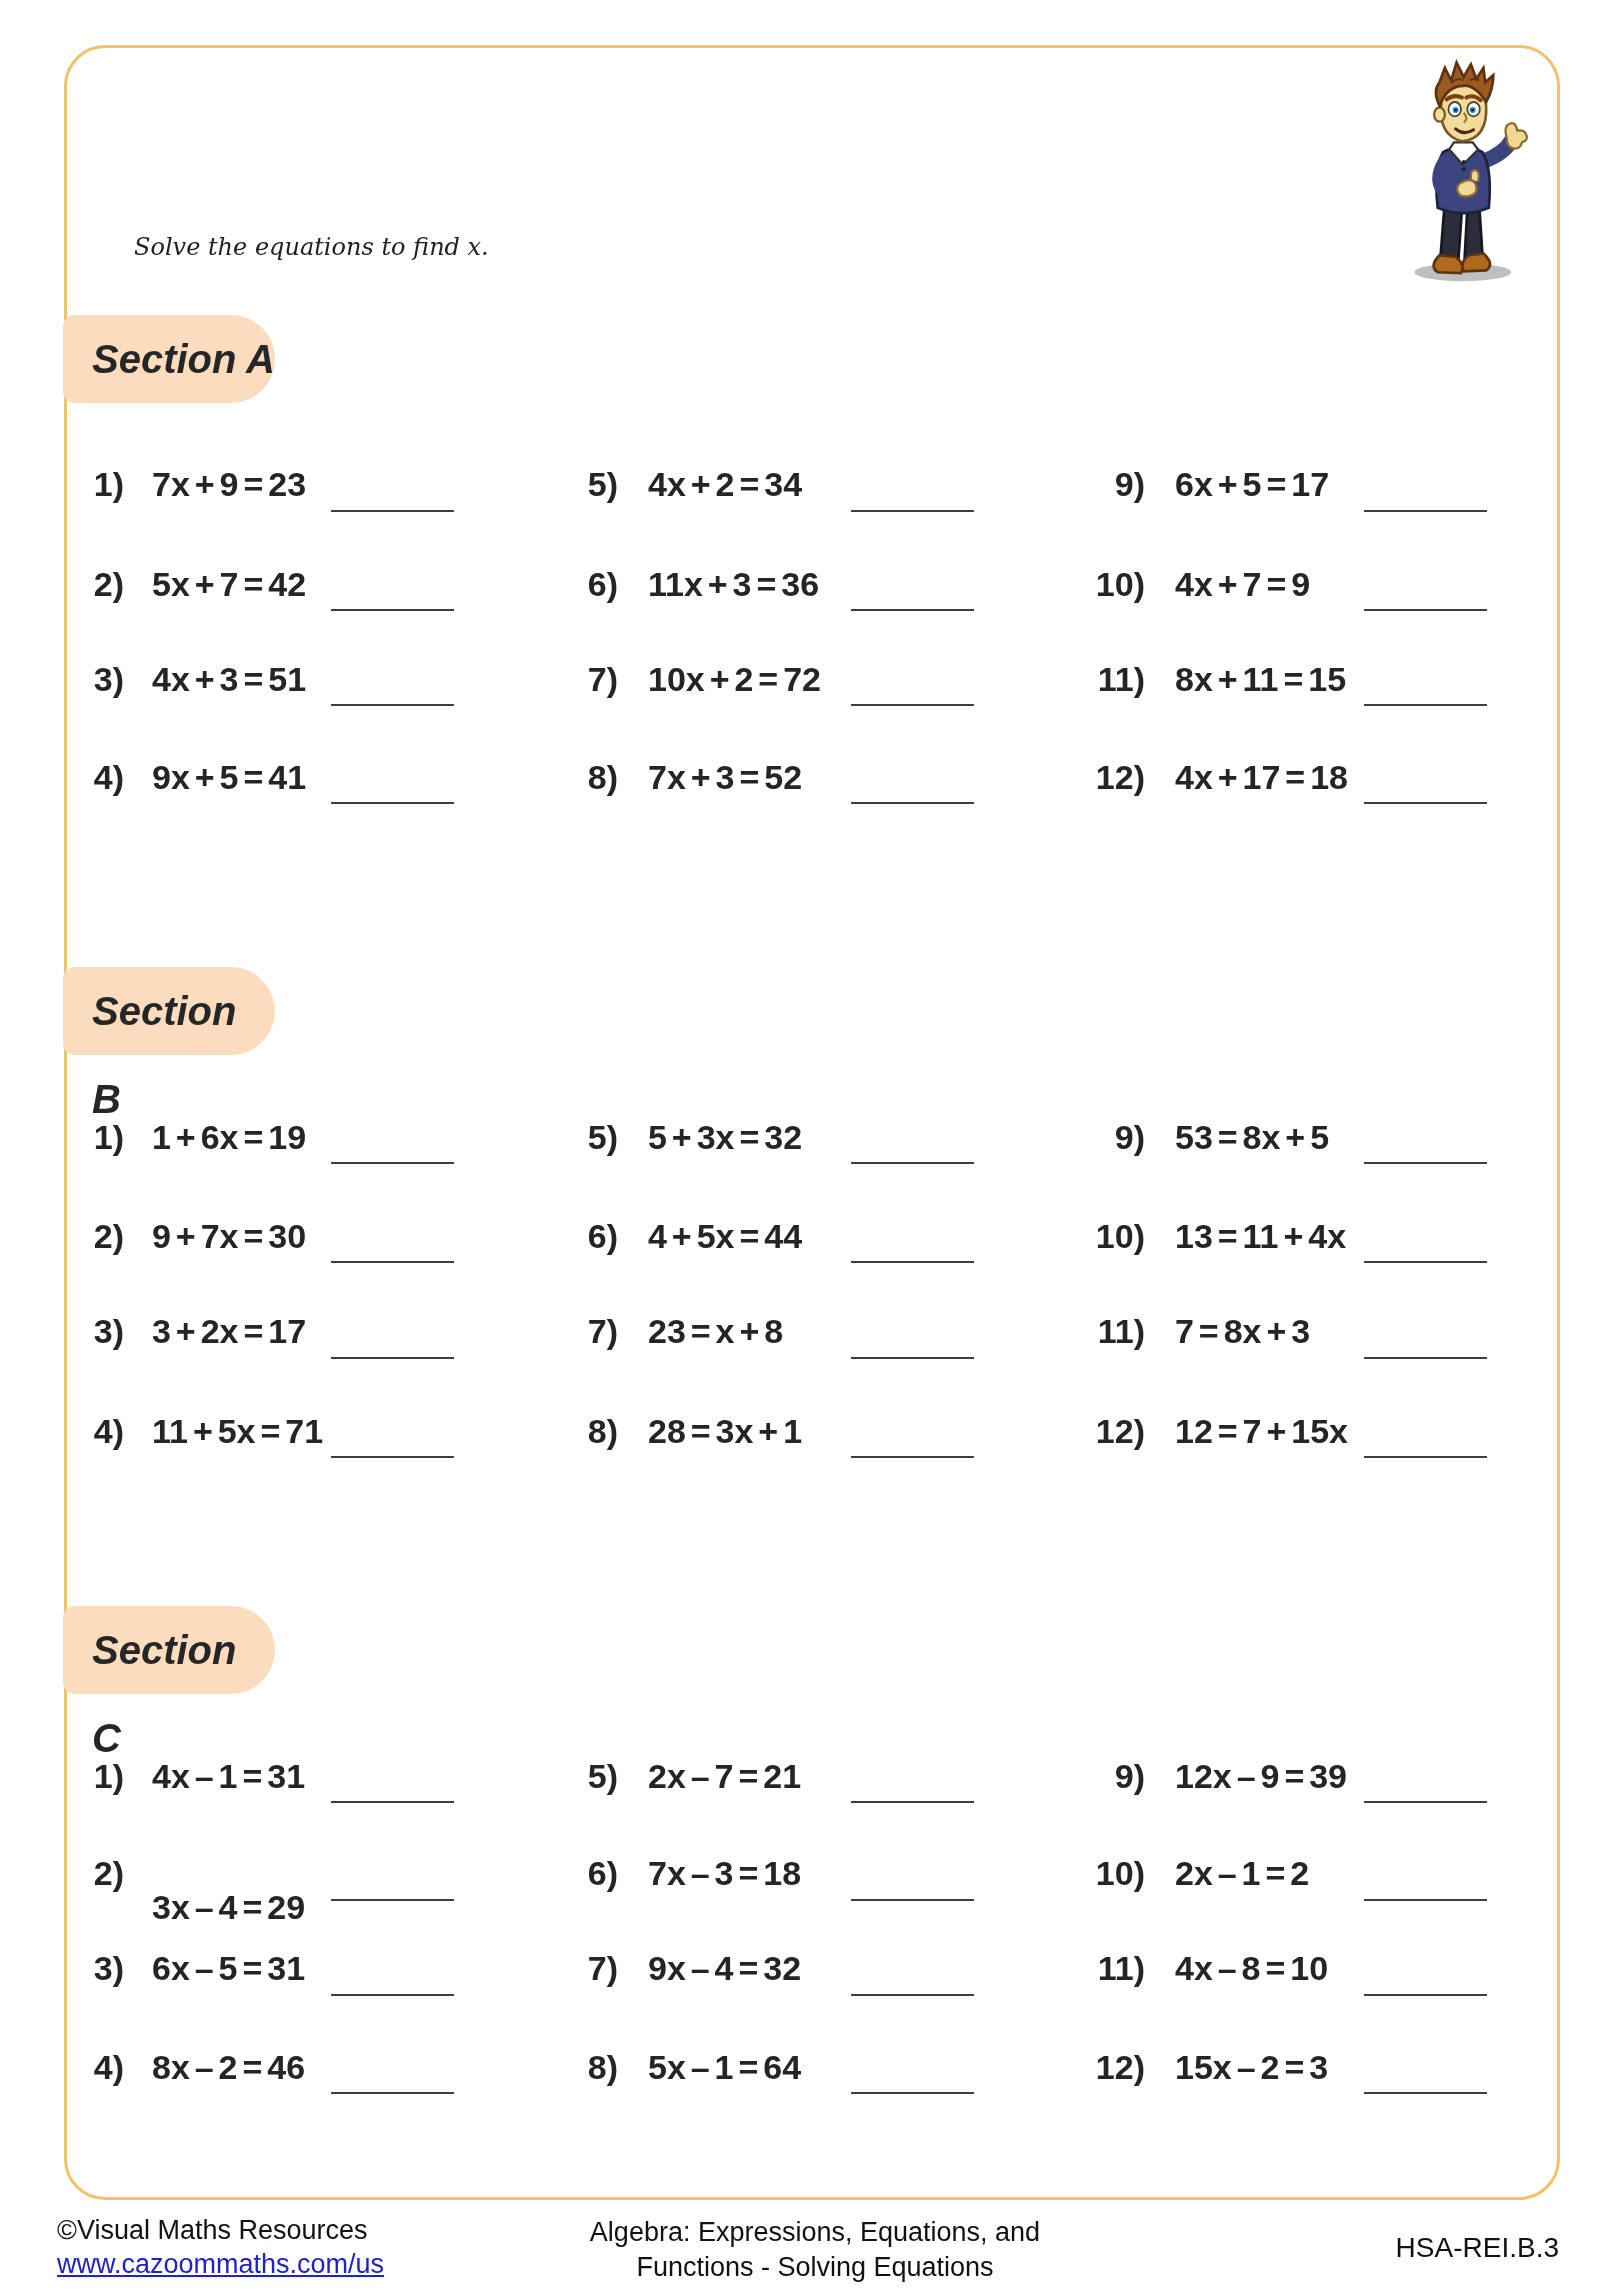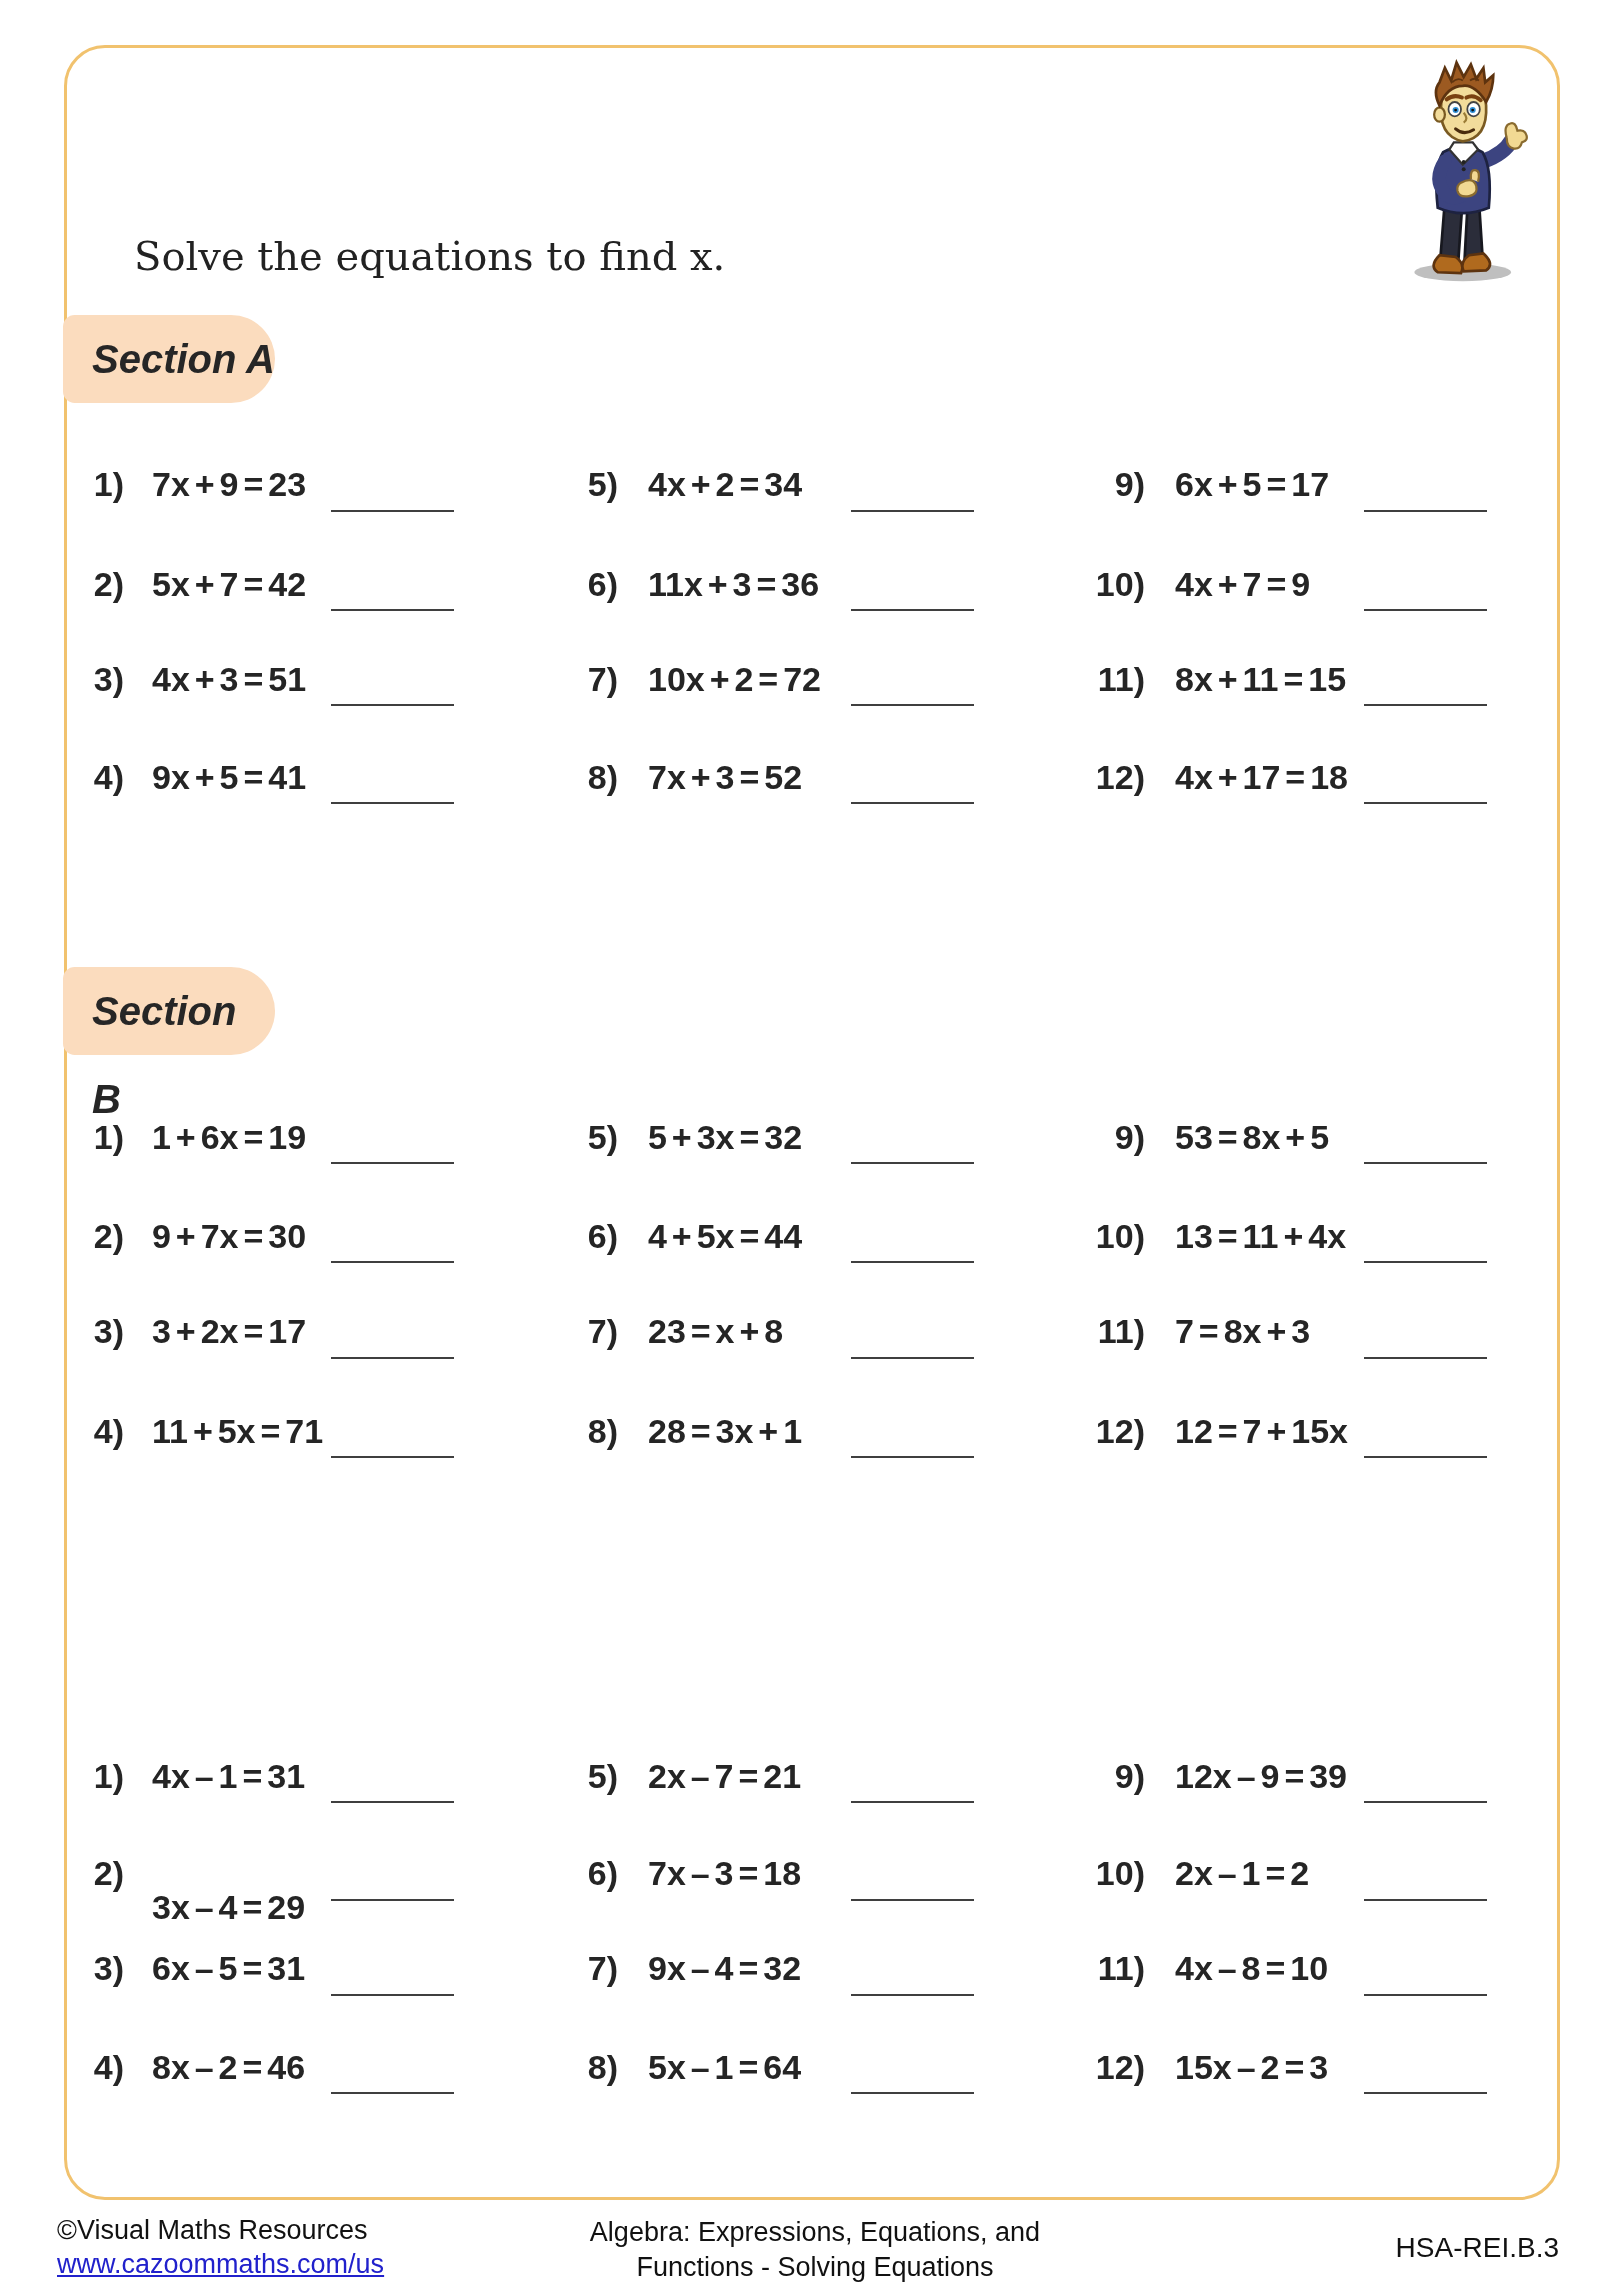--- a/index.html
+++ b/index.html
@@ -16,21 +16,21 @@
   .title-text{position:absolute;left:41px;top:0;height:124px;line-height:124px;
               font-size:57px;font-weight:bold;letter-spacing:-0.9px;color:#1b1b1b;white-space:nowrap;}
   .logo-box{position:absolute;left:1062px;top:-3.6px;width:206px;height:125px;
             background:#FDFBF1;border:3.6px solid #1c1c1c;border-radius:30px;text-align:center;}
   .logo-box svg{display:block;margin:11.6px auto 0 auto;}
   .logo-text{display:block;margin-top:-1.8px;font-family:"DejaVu Serif", serif;font-weight:bold;
              font-size:30px;letter-spacing:-0.9px;color:#111;line-height:32px;}
 
   
   .instruction{position:absolute;left:134px;top:233px;font-family:"DejaVu Serif", serif;
-               font-size:40px;color:#222;}
+               font-style:italic;font-size:24px;color:#222;}
 
   
   .section-header{position:absolute;left:63px;width:212px;height:88px;
                   background:var(--c-peach,#FBDCBE);border-radius:12.5px 47px 47px 12.5px;
                   font-family:Liberation Sans, sans-serif;font-weight:bold;font-style:italic;
                   font-size:40px;color:#262626;line-height:88px;padding-left:29px;box-sizing:border-box;}
 
   
   .q-num{position:absolute;width:81px;text-align:right;font-size:34px;font-weight:bold;
          line-height:47px;color:#252525;white-space:nowrap;}
@@ -98,20 +98,21 @@
     <path d="M64 78 q9 8 20 1" stroke="#4a2c0d" stroke-width="3.5" fill="none" stroke-linecap="round"></path>
 
     <path d="M46 52 Q38 36 46 26 L52 10 L59 24 L65 4 L73 20 L81 6 L87 22 L95 10 L97 26 L106 18 Q106 34 98 48 Q85 28 72 30 Q55 30 46 52 Z" fill="#9c5a21" stroke="#5d330f" stroke-width="3"></path>
     <path d="M60 26 q6 -6 12 -2 M80 24 q5 -4 10 0" stroke="#5d330f" stroke-width="2" fill="none"></path>
   </svg>
 
   <div class="instruction">Solve the equations to find x.</div>
 
   <div class="section-header" style="top:315px">Section A</div>
   <div class="section-header" style="top:967px">Section B</div>
+  <div class="section-header" style="top:1606px">Section C</div>
 
   <div id="items">
       <span class="q-num" style="left: 43px; top: 461px;">1)</span>
       <span class="q-eq" style="left: 152px; top: 461px;">7x + 9 = 23</span>
       <div class="q-line" style="left: 331px; top: 510px; width: 123px;"></div>
       <span class="q-num" style="left: 43px; top: 561px;">2)</span>
       <span class="q-eq" style="left: 152px; top: 561px;">5x + 7 = 42</span>
       <div class="q-line" style="left: 331px; top: 609px; width: 123px;"></div>
       <span class="q-num" style="left: 43px; top: 656px;">3)</span>
       <span class="q-eq" style="left: 152px; top: 656px;">4x + 3 = 51</span>

